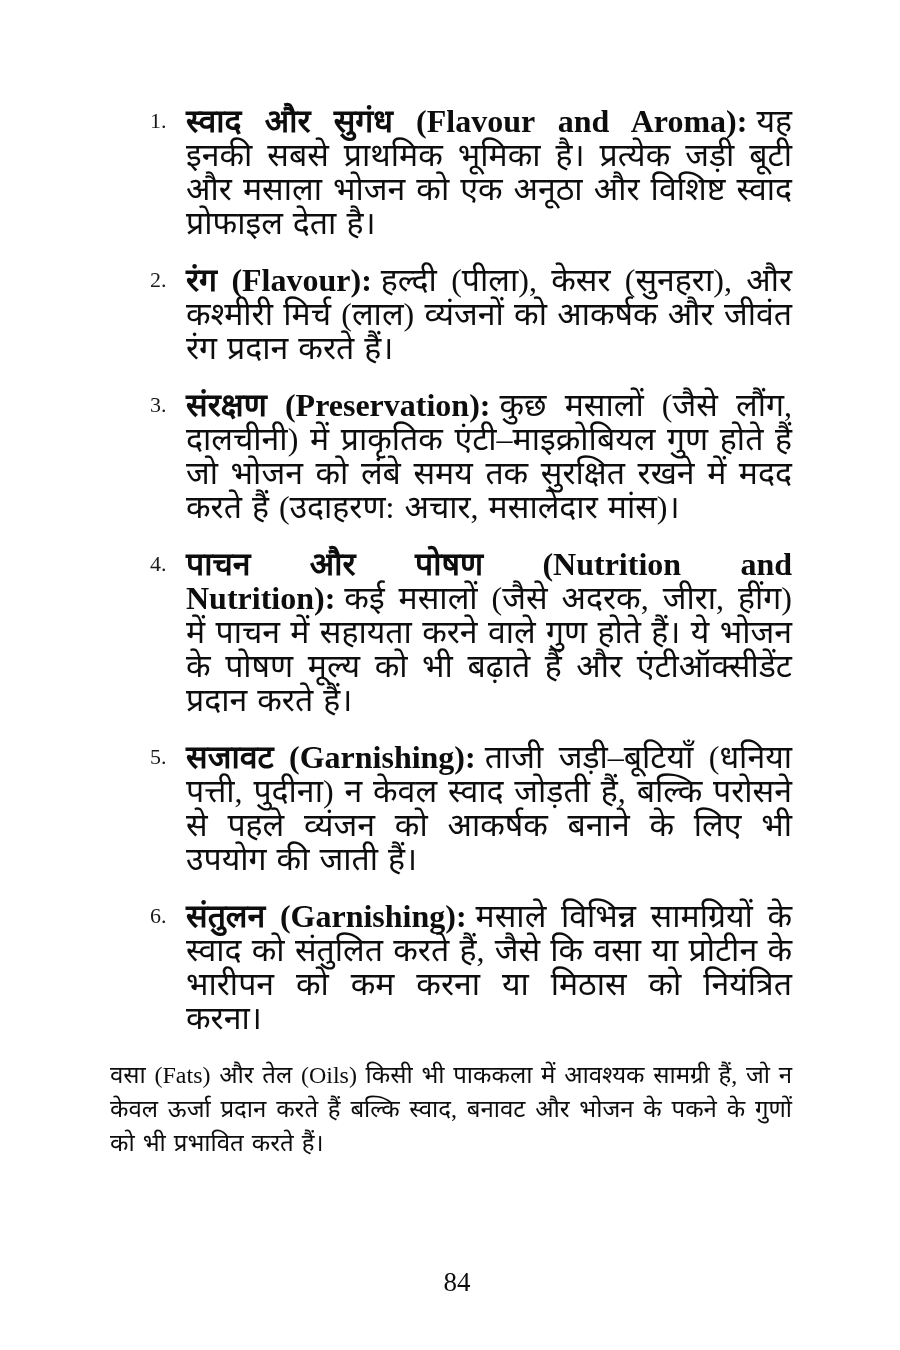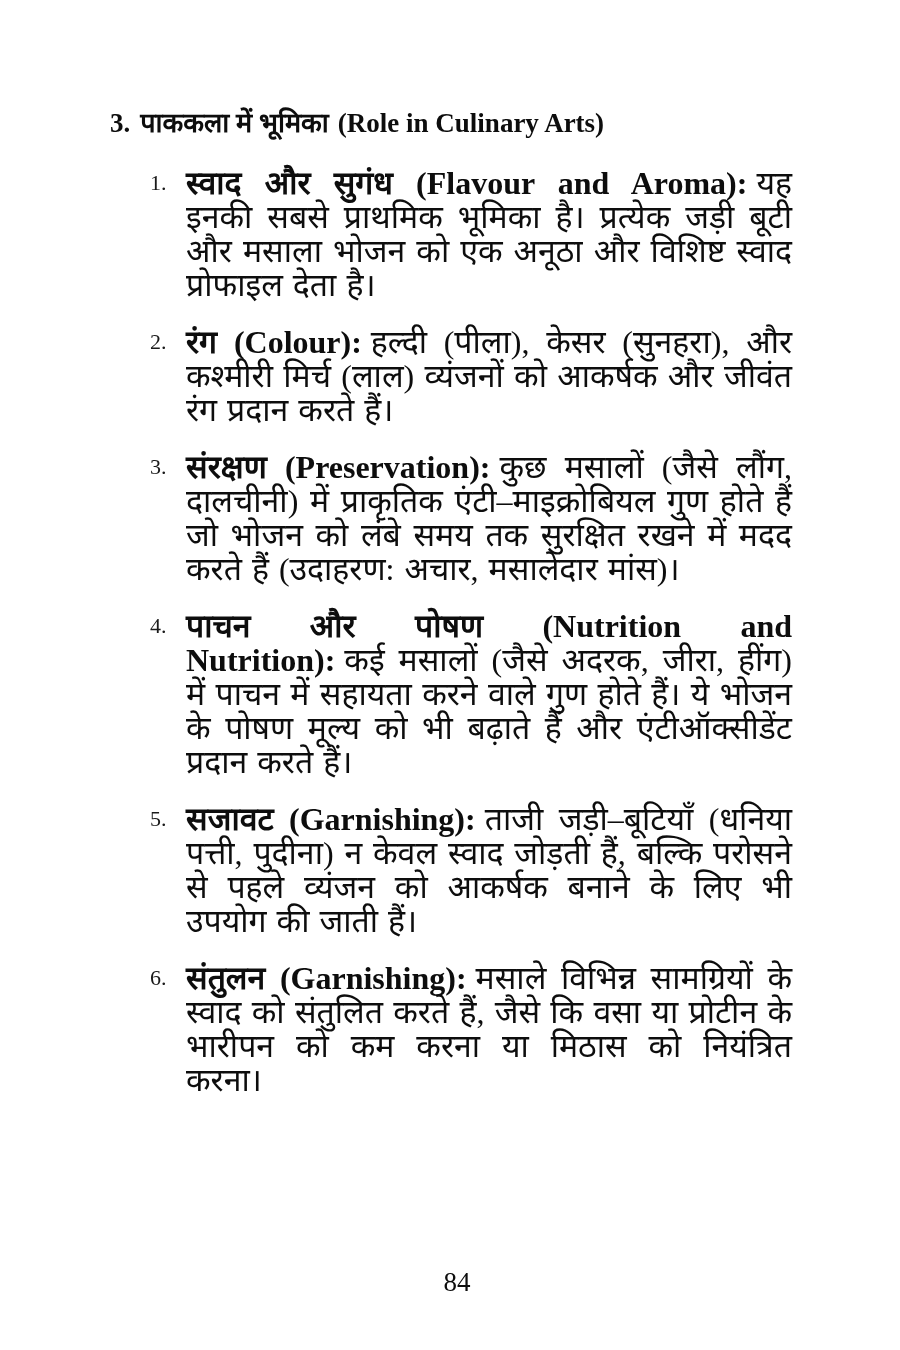--- a/index.html
+++ b/index.html
@@ -71,35 +71,32 @@
     text-align: center;
     font-size: 27px;
     color: #0d0d0d;
   }
 </style>
 </head>
 <body>
 
 <div class="page">
 
-  <div class="heading">
-    <span class="h-num">3.</span><span class="h-hi">पाककला में भूमिका</span><span class="h-en">(Role in Culinary Arts)</span>
-  </div>
 
 
   <div class="roles-list">
 
     <div class="list-item">
       <span class="num">1.</span>
       <div class="item-body"><span class="term">स्वाद और सुगंध (Flavour and Aroma):</span><span>यह इनकी सबसे प्राथमिक भूमिका है। प्रत्येक जड़ी बूटी और मसाला भोजन को एक अनूठा और विशिष्ट स्वाद प्रोफाइल देता है।</span></div>
     </div>
 
     <div class="list-item">
       <span class="num">2.</span>
-      <div class="item-body"><span class="term">रंग (Colour):</span><span>हल्दी (पीला), केसर (सुनहरा), और कश्मीरी मिर्च (लाल) व्यंजनों को आकर्षक और जीवंत रंग प्रदान करते हैं।</span></div>
+      <div class="item-body"><span class="term">रंग (Flavour):</span><span>हल्दी (पीला), केसर (सुनहरा), और कश्मीरी मिर्च (लाल) व्यंजनों को आकर्षक और जीवंत रंग प्रदान करते हैं।</span></div>
     </div>
 
     <div class="list-item">
       <span class="num">3.</span>
       <div class="item-body"><span class="term">संरक्षण (Preservation):</span><span>कुछ मसालों (जैसे लौंग, दालचीनी) में प्राकृतिक एंटी–माइक्रोबियल गुण होते हैं जो भोजन को लंबे समय तक सुरक्षित रखने में मदद करते हैं (उदाहरण: अचार, मसालेदार मांस)।</span></div>
     </div>
 
     <div class="list-item">
       <span class="num">4.</span>
       <div class="item-body"><span class="term">पाचन और पोषण (Nutrition and Nutrition):</span><span>कई मसालों (जैसे अदरक, जीरा, हींग) में पाचन में सहायता करने वाले गुण होते हैं। ये भोजन के पोषण मूल्य को भी बढ़ाते हैं और एंटीऑक्सीडेंट प्रदान करते हैं।</span></div>
@@ -110,16 +107,17 @@
       <div class="item-body"><span class="term">सजावट (Garnishing):</span><span>ताजी जड़ी–बूटियाँ (धनिया पत्ती, पुदीना) न केवल स्वाद जोड़ती हैं, बल्कि परोसने से पहले व्यंजन को आकर्षक बनाने के लिए भी उपयोग की जाती हैं।</span></div>
     </div>
 
     <div class="list-item">
       <span class="num">6.</span>
       <div class="item-body"><span class="term">संतुलन (Garnishing):</span><span>मसाले विभिन्न सामग्रियों के स्वाद को संतुलित करते हैं, जैसे कि वसा या प्रोटीन के भारीपन को कम करना या मिठास को नियंत्रित करना।</span></div>
     </div>
 
   </div>
 
+  <p class="body-par closing">वसा (Fats) और तेल (Oils) किसी भी पाककला में आवश्यक सामग्री हैं, जो न केवल ऊर्जा प्रदान करते हैं बल्कि स्वाद, बनावट और भोजन के पकने के गुणों को भी प्रभावित करते हैं।</p>
 
   <div class="page-number">84</div>
 
 </div>
 
 </body></html>

